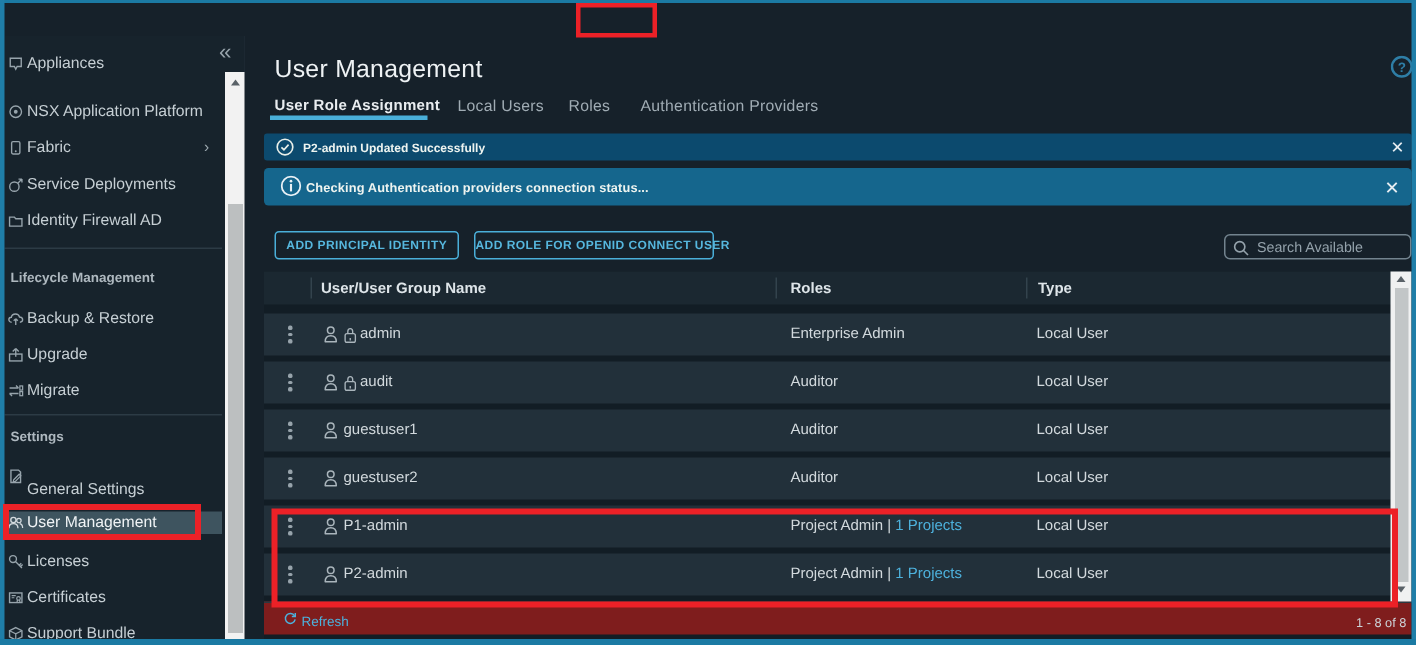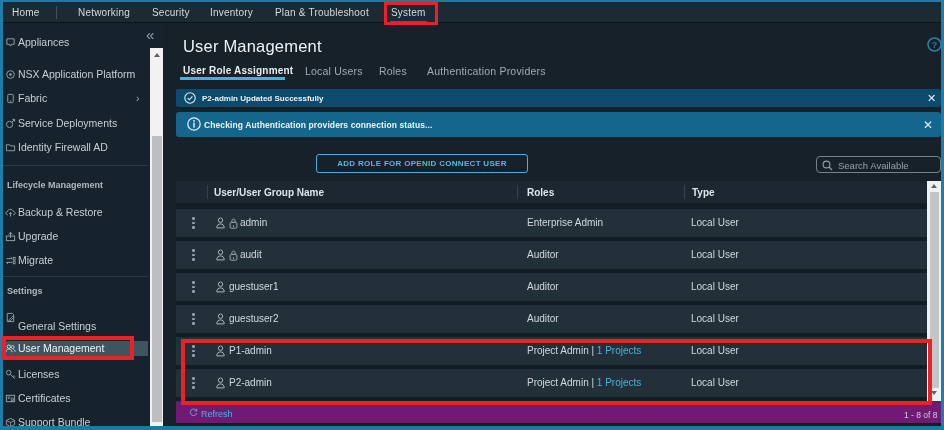--- a/index.html
+++ b/index.html
@@ -54,45 +54,35 @@
   
   #tbl { position:absolute; left:13px; top:157px; width:765px; height:266px; background:#121d25; }
   #tbl-head { position:absolute; left:0; top:0; width:765px; height:22px; background:#1b2831; }
   .th { position:absolute; top:6px; font-size:10px; font-weight:bold; color:#dee5e9; }
   .th-sep { position:absolute; top:4px; width:1px; height:14px; background:#33434d; }
   .row { position:absolute; left:0; width:751px; height:28px; background:#22303a; }
   .cell { position:absolute; font-size:10px; color:#d2d9dd; top:8px; white-space:nowrap; }
   .dots { position:absolute; left:16px; top:8px; width:3px; }
   .dots i { display:block; width:2.5px; height:2.5px; border-radius:50%; background:#97a3ab; margin-bottom:2px; }
   .link { color:#4db1dc; }
-  #tbl-foot { position:absolute; left:0; top:220px; width:765px; height:22px; background:#701a75; border-top:1px solid #2a3942; }
+  #tbl-foot { position:absolute; left:0; top:220px; width:765px; height:22px; background:#7f1d1d; border-top:1px solid #2a3942; }
 
   
   #tsb { position:absolute; left:751px; top:0; width:14px; height:220px; background:#f0f1f1; }
   #tsb-thumb { position:absolute; left:754px; top:11px; width:9px; height:196px; background:#c2c6c7; }
   svg { display:block; }
 </style>
 </head>
 <body>
 <div id="root">
   <div class="abs b-top"></div>
   <div class="abs b-left"></div>
   <div class="abs b-right"></div>
   <div class="abs b-bottom"></div>
 
-  <div id="navbar" class="abs">
-    <span class="nav-item" style="left:12px;">Home</span>
-    <span id="nav-sep"></span>
-    <span class="nav-item" style="left:78px;">Networking</span>
-    <span class="nav-item" style="left:152px;">Security</span>
-    <span class="nav-item" style="left:210px;">Inventory</span>
-    <span class="nav-item" style="left:275px;">Plan &amp; Troubleshoot</span>
-    <span class="nav-item" style="left:391px;">System</span>
-    <span id="sys-underline"></span>
-  </div>
   <div class="redbox" style="left:384px; top:2px; width:54px; height:23px;"></div>
 
   <div id="sidebar" class="abs">
       <div style="position:absolute;left:160px;top:0;width:1px;height:26px;background:#30404b;"></div>
     <span class="collapse">«</span>
     <div id="sb-track">
         <div style="position:absolute;left:4px;top:5px;width:0;height:0;border-left:3px solid transparent;border-right:3px solid transparent;border-bottom:4px solid #5a6268;"></div>
       </div>
     <div id="sb-thumb"></div>
     <div id="um-row"></div>
@@ -198,21 +188,22 @@
     <div id="banner-blue" class="banner">
       <svg style="position:absolute;left:11px;top:5px;" width="14" height="14" viewBox="0 0 14 14">
         <circle cx="7" cy="7" r="6.2" fill="none" stroke="#e9f1f6" stroke-width="1.2"></circle>
         <circle cx="7" cy="3.8" r="0.9" fill="#e9f1f6"></circle>
         <rect x="6.3" y="5.6" width="1.4" height="5" fill="#e9f1f6"></rect>
       </svg>
       <span style="position:absolute;left:28px;top:7.5px;font-size:8.5px;font-weight:bold;letter-spacing:.1px;">Checking Authentication providers connection status...</span>
       <span class="x" style="left:747px;top:6px;font-size:12px;">✕</span>
     </div>
 
-    <div class="btn" style="left:153px; width:212px;">ADD ROLE FOR OPENID CONNECT USER</div>
+    <div class="btn" style="left:20px; width:123px;">ADD PRINCIPAL IDENTITY</div>
+    <div class="btn" style="left:153px; width:160px;">ADD ROLE FOR OPENID CONNECT USER</div>
     <div id="search">
       <svg style="position:absolute;left:5px;top:3px;" width="11" height="11" viewBox="0 0 11 11">
         <circle cx="4.5" cy="4.5" r="3.4" fill="none" stroke="#94a2ab" stroke-width="1.1"></circle>
         <line x1="7" y1="7" x2="10" y2="10" stroke="#94a2ab" stroke-width="1.1"></line>
       </svg>
       <span style="position:absolute;left:21px;top:1px;">Search Available</span>
     </div>
 
     <div id="tbl">
       <div id="tbl-head">

